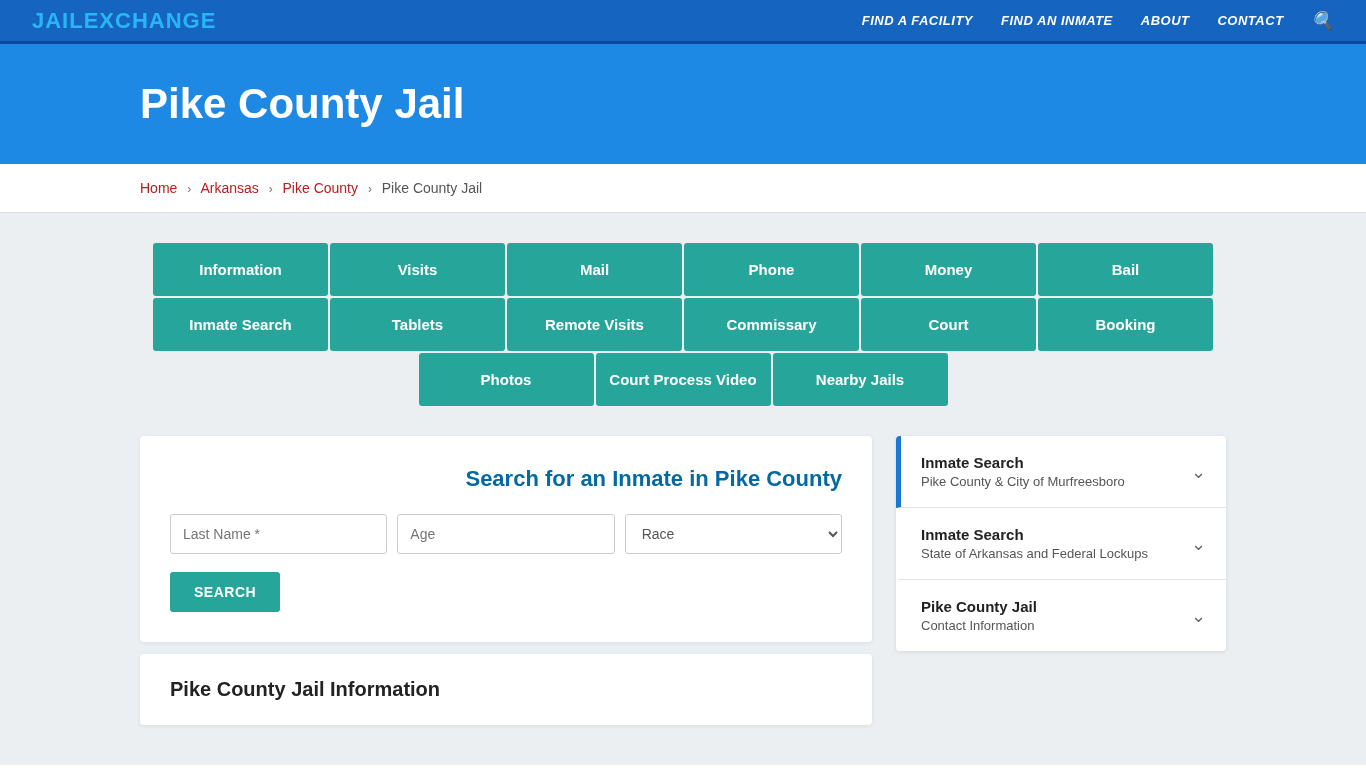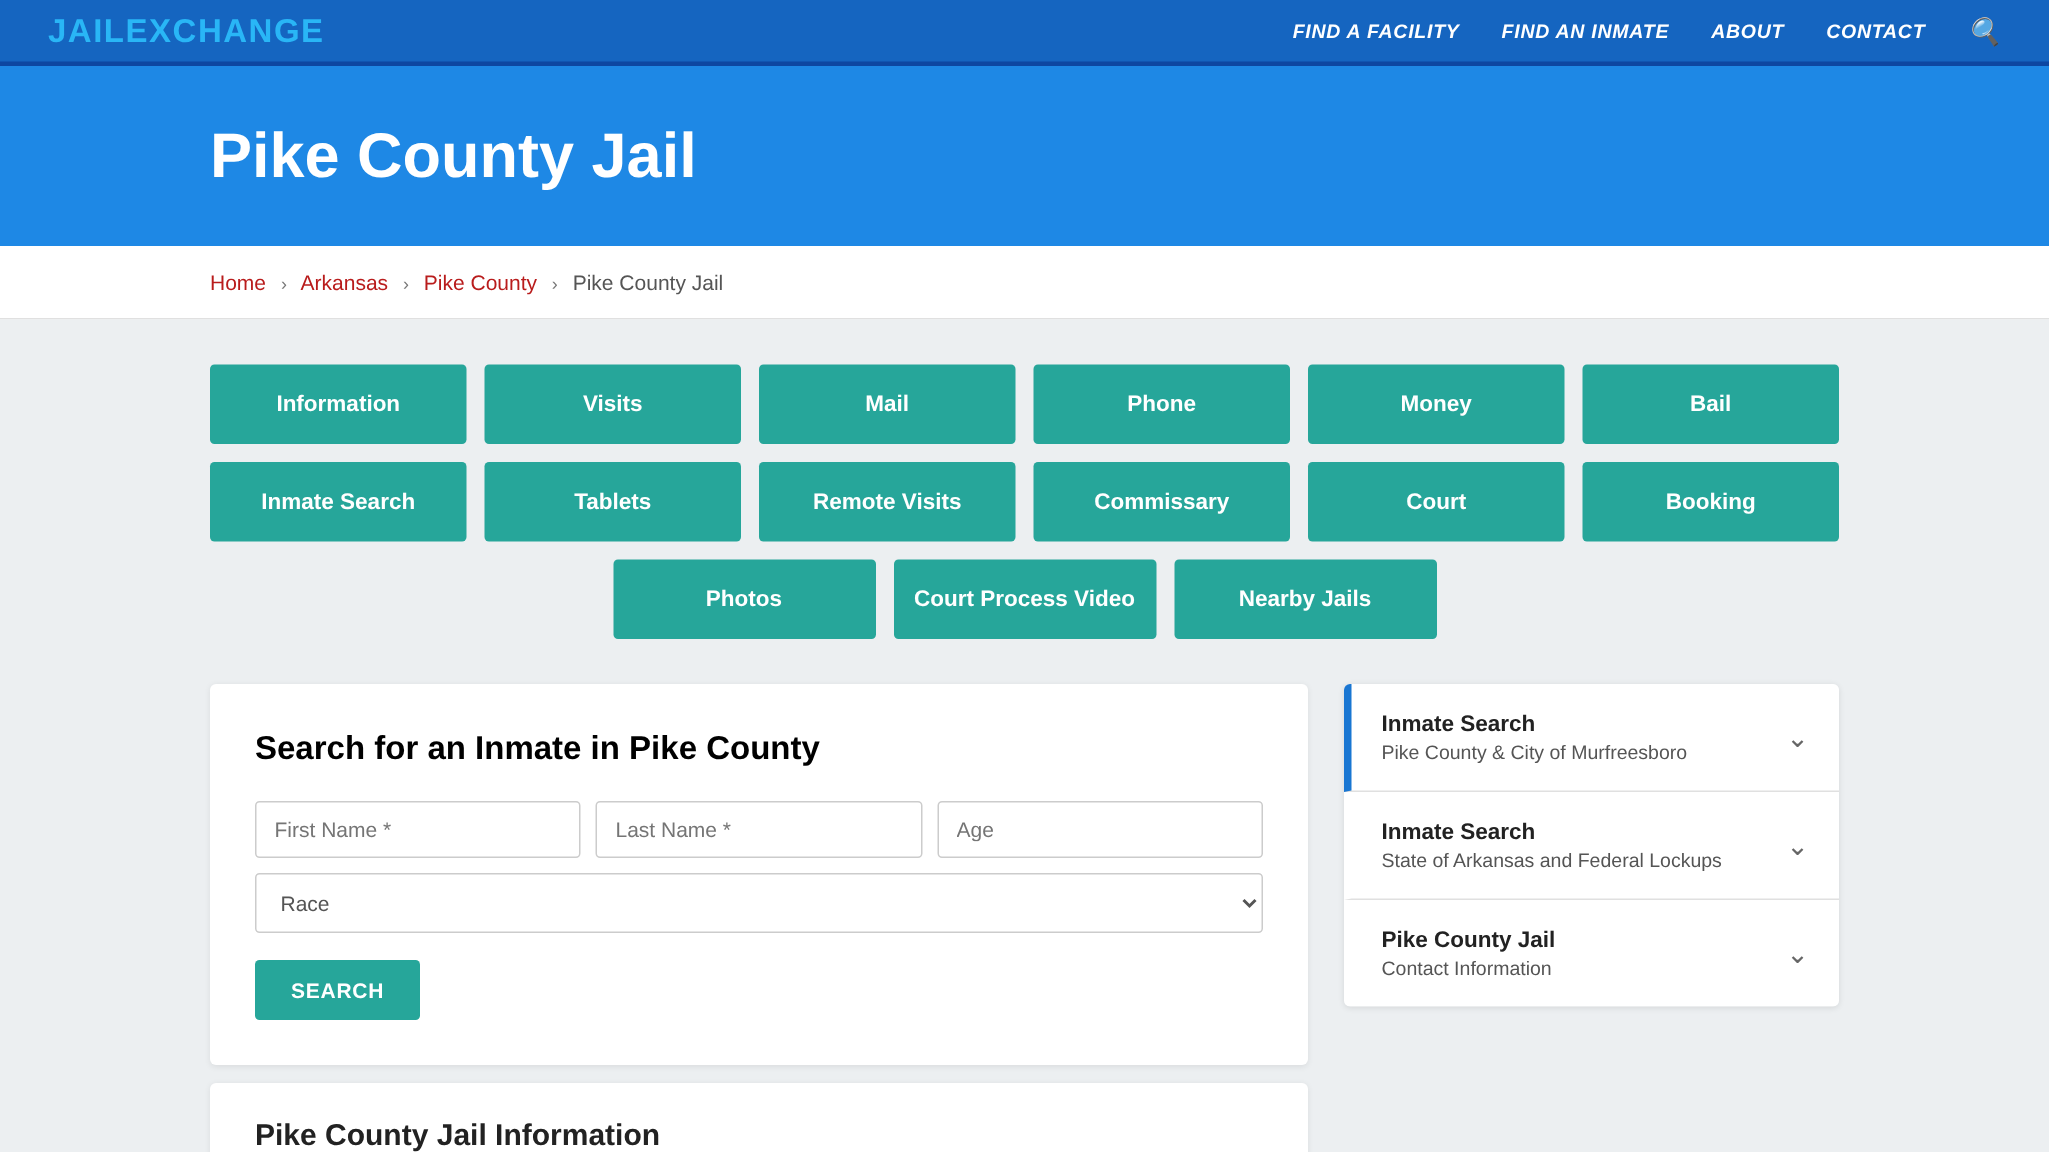--- a/index.html
+++ b/index.html
@@ -77,21 +77,21 @@
     
     .main-area {
       background: #eceff1;
       padding: 30px 140px 40px;
     }
 
     
     .grid-buttons {
       display: flex;
       flex-wrap: wrap;
-      gap: 12px;
+      gap: 2px;
       justify-content: center;
       margin-bottom: 30px;
     }
     .grid-btn {
       background: #26a69a;
       color: #fff;
       border: none;
       padding: 18px 10px;
       font-size: 15px;
       font-weight: 600;
@@ -114,23 +114,23 @@
     .search-panel {
       background: #fff;
       border-radius: 4px;
       padding: 30px 30px 30px;
       flex: 1 1 0;
       box-shadow: 0 1px 4px rgba(0,0,0,0.08);
     }
     .search-panel h2 {
       font-size: 22px;
       font-weight: 700;
-      text-align: left;
+      text-align: right;
       margin-bottom: 22px;
-      color: #000000;
+      color: #0369a1;
     }
     .search-form {
       display: flex;
       flex-wrap: wrap;
       gap: 10px;
       margin-bottom: 18px;
     }
     .search-form input,
     .search-form select {
       border: 1px solid #ccc;
@@ -265,21 +265,20 @@
     <button class="grid-btn">Nearby Jails</button>
   </div>
 
   <div class="content-wrapper">
 
     <div class="lower-content">
 
       <div class="search-panel">
         <h2>Search for an Inmate in Pike County</h2>
         <div class="search-form">
-          <input type="text" placeholder="First Name *" style="">
           <input type="text" placeholder="Last Name *" style="">
           <input type="text" placeholder="Age" style="">
           <select>
             <option>Race</option>
             <option>White</option>
             <option>Black</option>
             <option>Hispanic</option>
             <option>Asian</option>
             <option>Other</option>
           </select>

